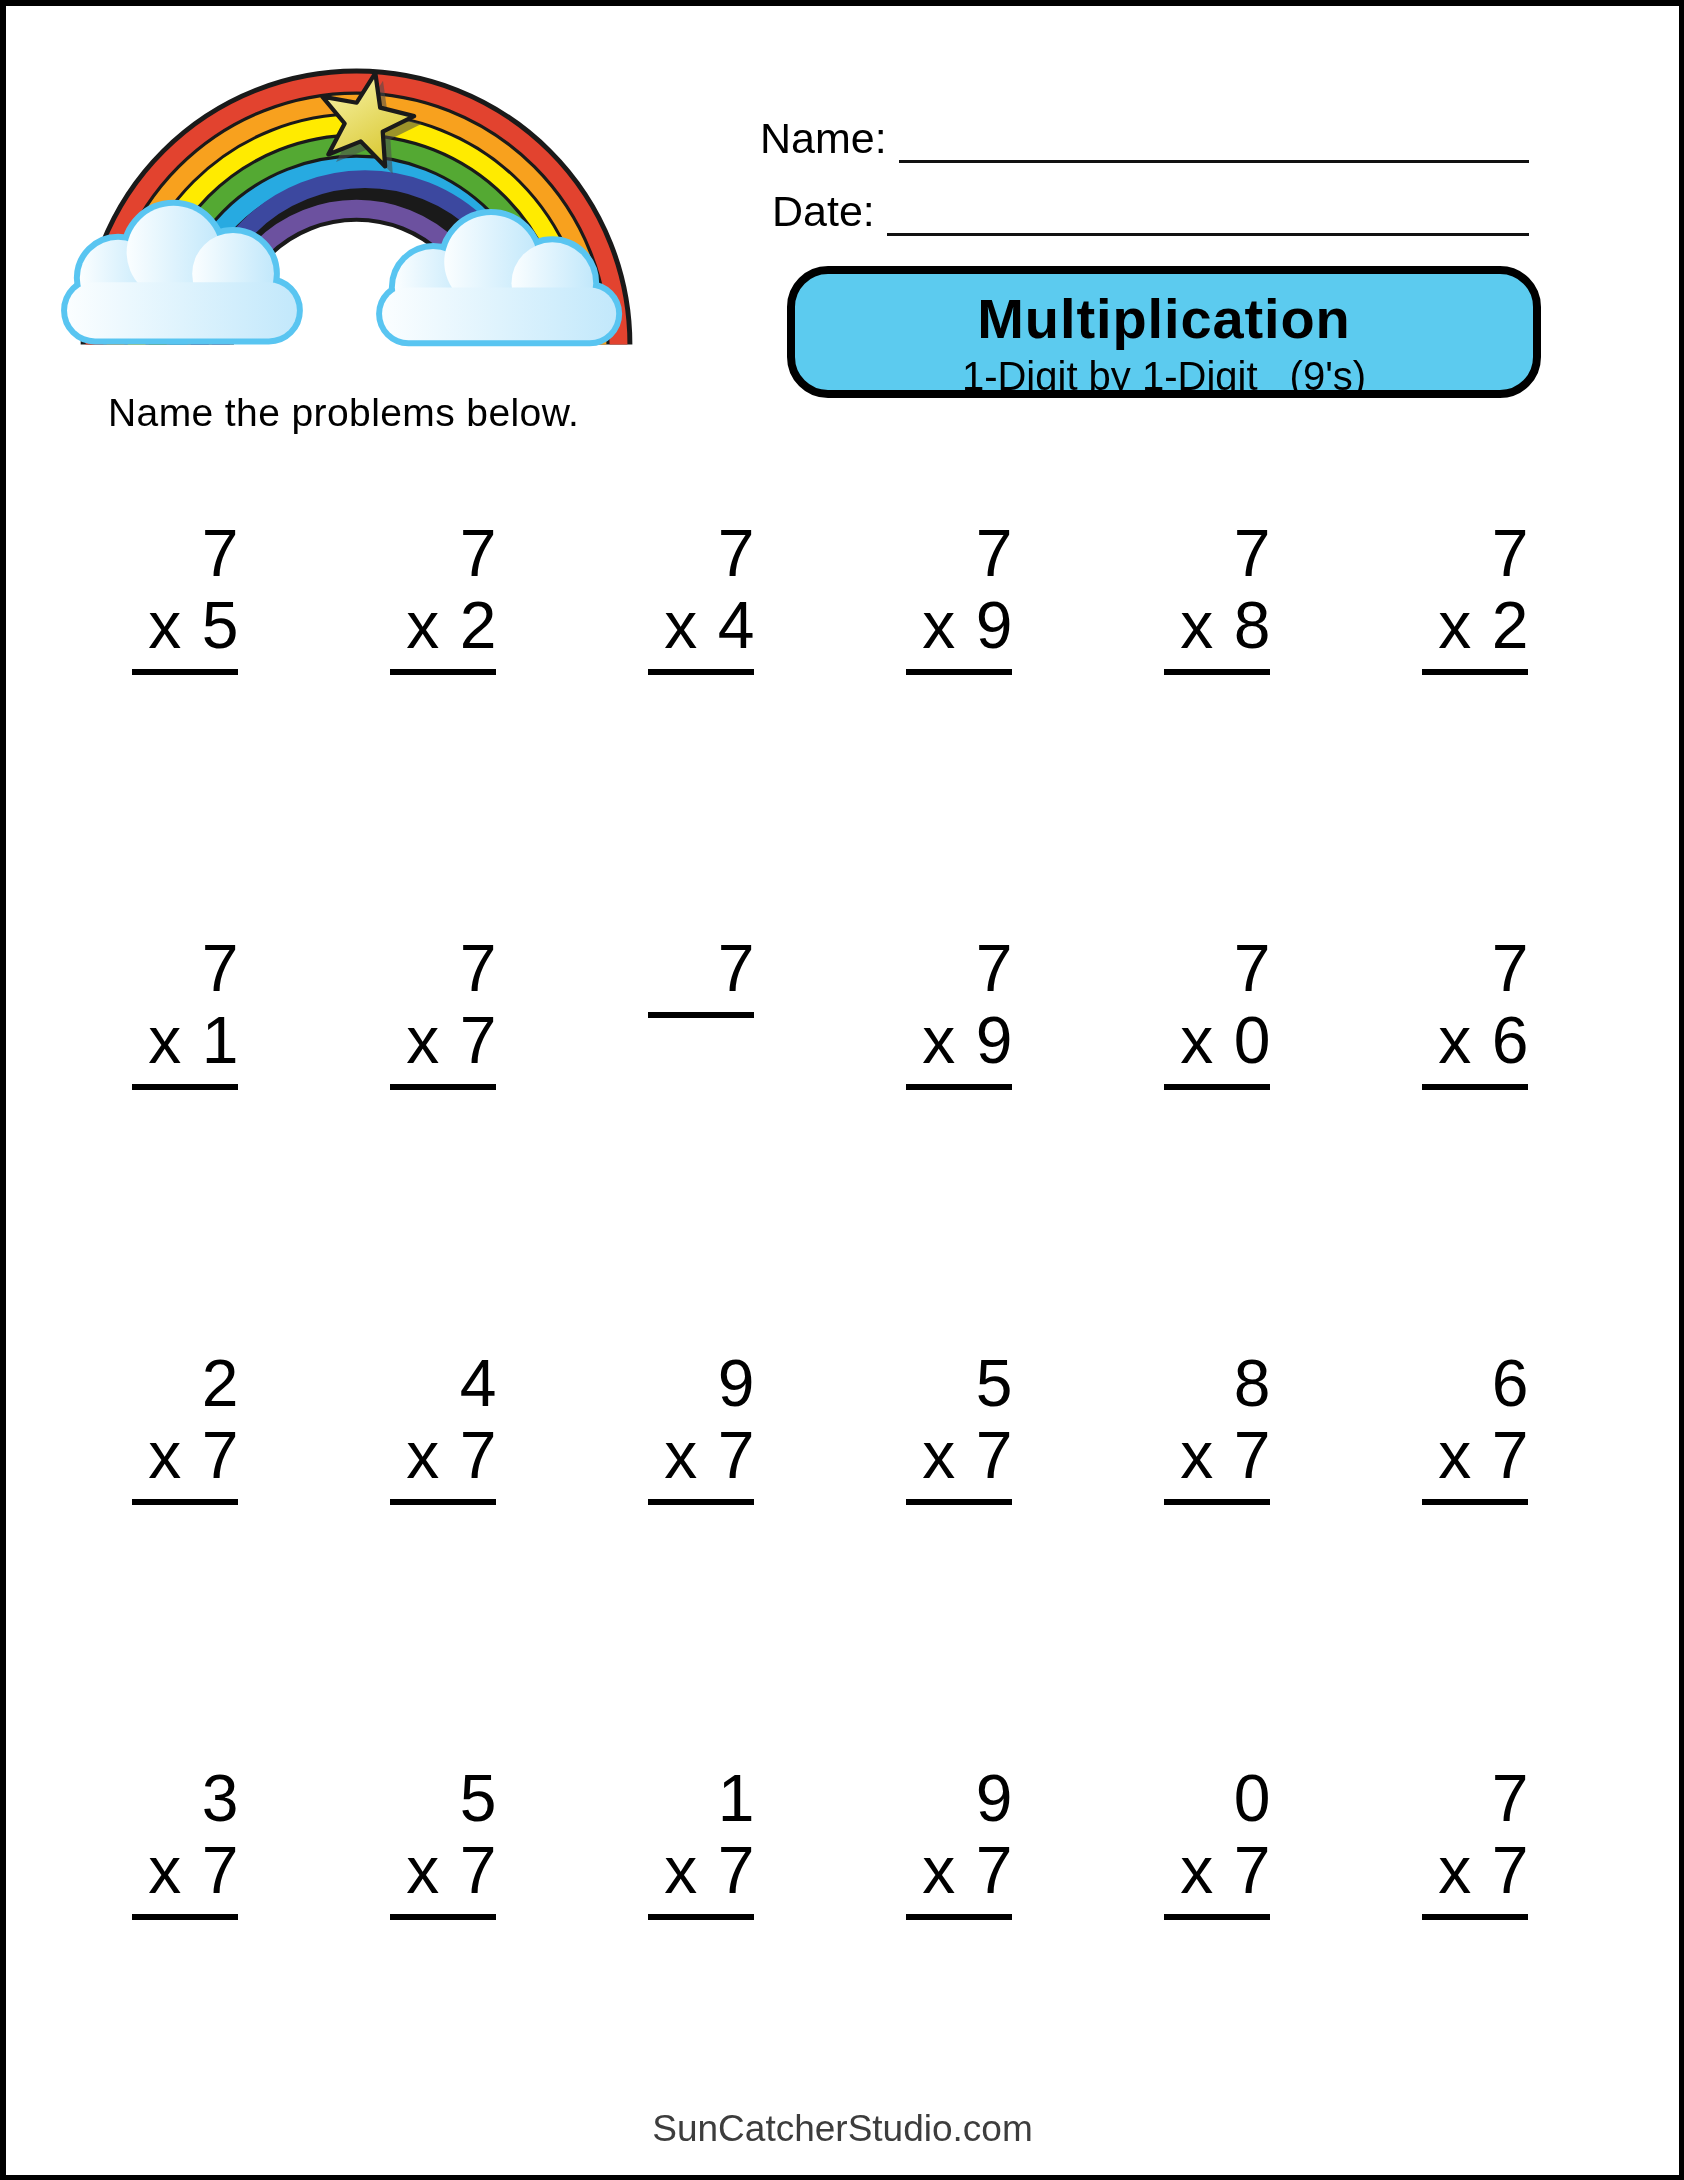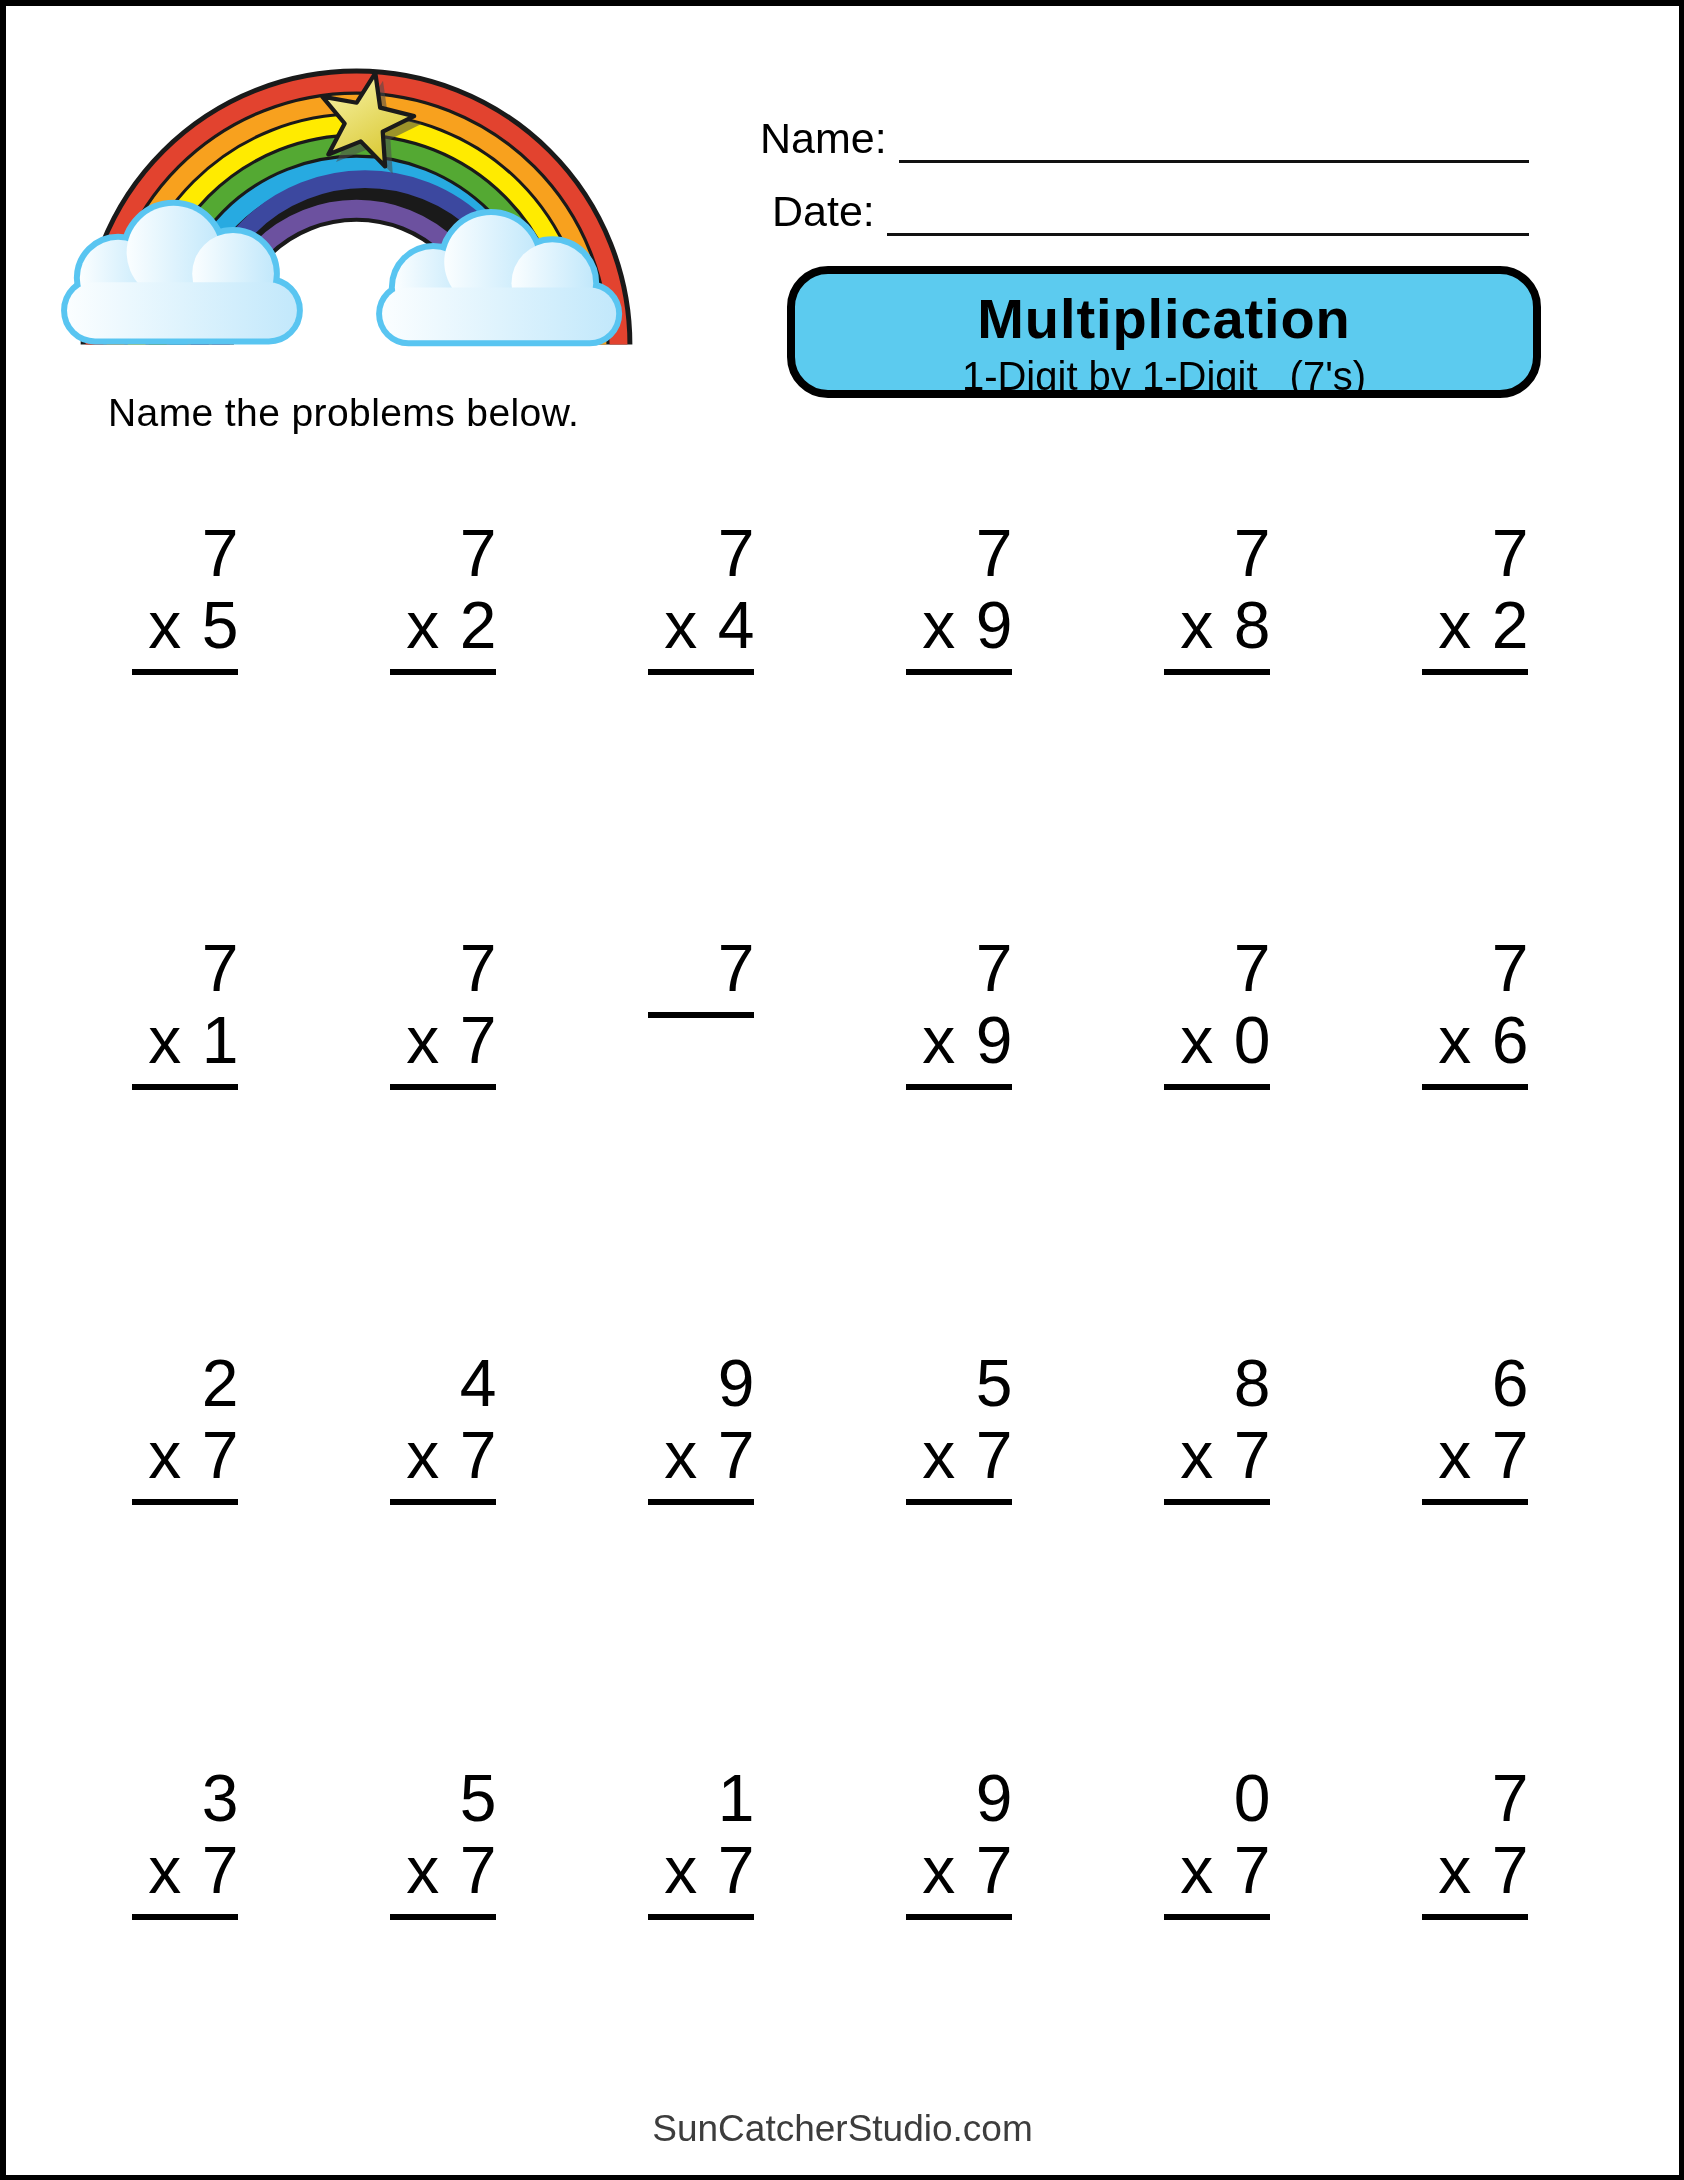--- a/index.html
+++ b/index.html
@@ -144,21 +144,21 @@
     </div>
     <div class="field-row date">
       <span class="label">Date:</span>
       <span class="write-line"></span>
     </div>
   </div>
 
   <div class="title-box">
     <div class="title">Multiplication</div>
     <div class="subtitle">
-      <span>1-Digit by 1-Digit</span><span class="suffix">(7's)</span>
+      <span>1-Digit by 1-Digit</span><span class="suffix">(9's)</span>
     </div>
   </div>
 
   <div class="problems">
 
     <div class="problem">
       <div class="top">7</div>
       <div class="bottom"><span class="op">x</span><span>5</span></div>
       <div class="rule"></div>
     </div>

